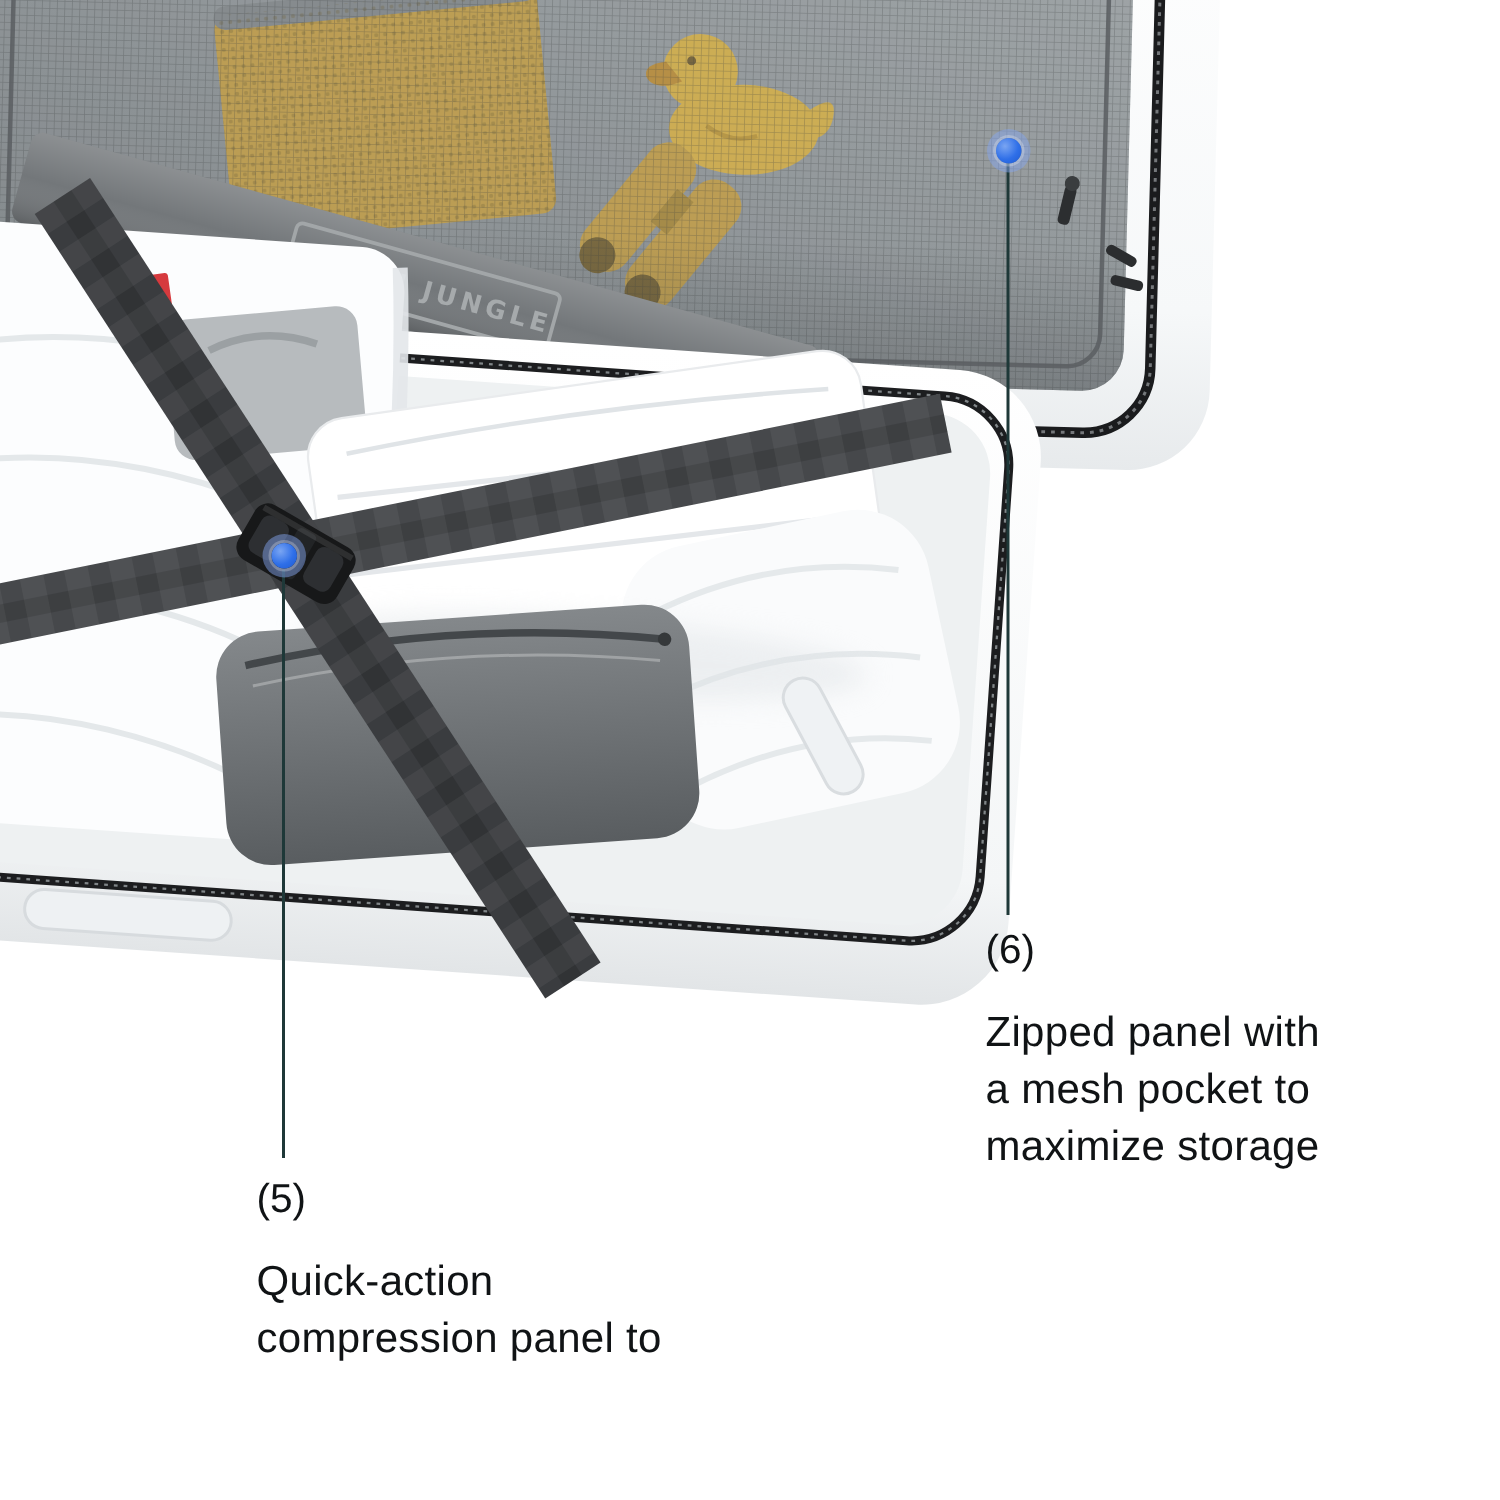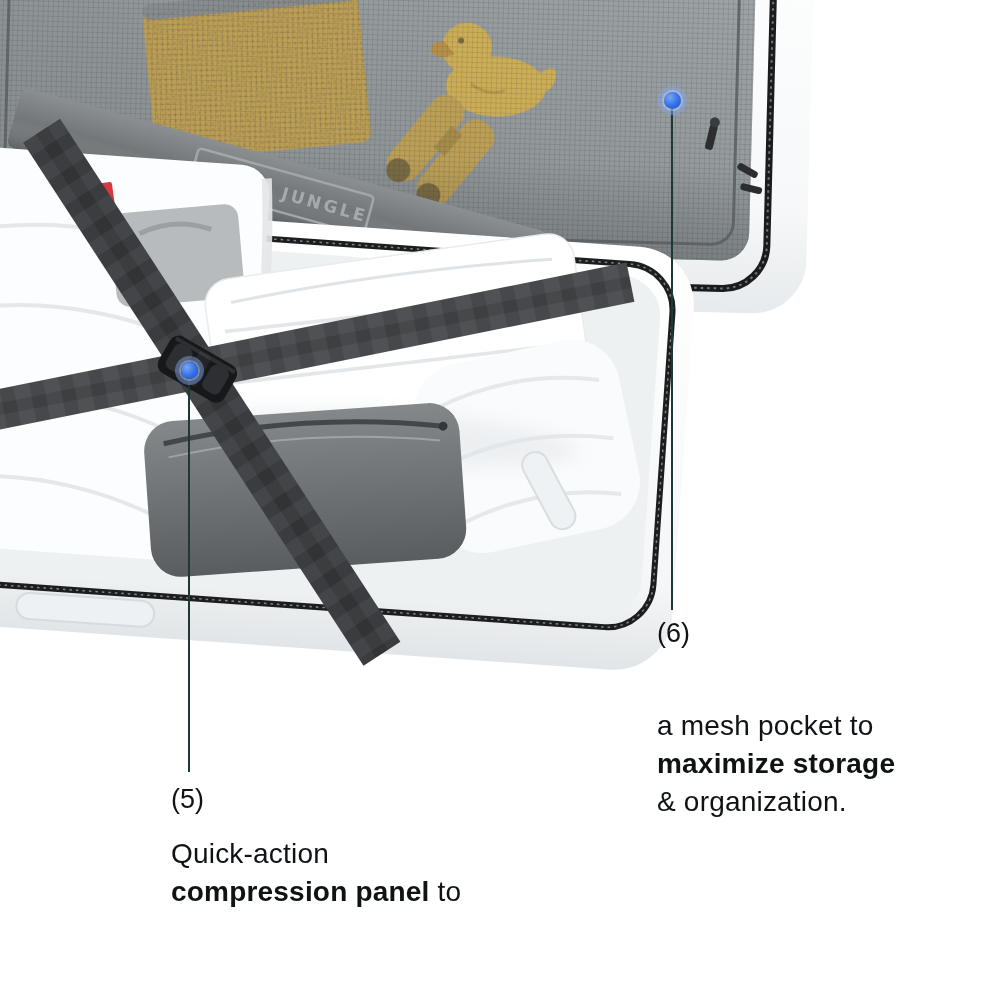--- a/index.html
+++ b/index.html
@@ -21,21 +21,21 @@
   .hotspot{
     position:absolute;width:17px;height:17px;margin:-8.5px 0 0 -8.5px;border-radius:50%;
     background:radial-gradient(circle at 35% 32%, #7aa5f2 0%, var(--accent-blue) 55%, #1f5ad0 100%);
     box-shadow:0 0 0 2px rgba(255,255,255,.25), 0 0 0 6px rgba(132,166,238,.48);
     cursor:pointer;z-index:4;
   }
   .callout-line{position:absolute;width:2px;background:var(--callout-line);z-index:3;}
   .callout{position:absolute;z-index:3;}
   .callout .num{font-size:27px;line-height:32px;margin-bottom:20px;font-weight:400;}
   .callout .para{font-size:28px;line-height:38px;letter-spacing:.2px;font-weight:400;}
-  .callout .para strong{font-weight:bold;}
+  .callout .para strong{font-weight:normal;}
 </style>
 </head>
 <body>
 
 <div class="stage">
 
   <svg viewBox="0 0 1000 1000" width="1000" height="1000" aria-hidden="true">
     <defs>
       <linearGradient id="shellGrad" x1="0" y1="0" x2="0" y2="1">
         <stop offset="0" stop-color="#ffffff"></stop>
@@ -201,24 +201,23 @@
 
   <div class="callout-line" style="left:671px;top:109px;height:501px;"></div>
   <div class="callout-line" style="left:188px;top:380px;height:392px;"></div>
 
   <div class="hotspot" style="left:672px;top:100px;"></div>
   <div class="hotspot" style="left:189px;top:370px;"></div>
 
   <div class="callout" style="left:657px;top:617px;width:300px;">
     <div class="num">(6)</div>
     <div class="para">
-      <br>
+      <span>Zipped panel with</span><br>
       <span>a mesh pocket to</span><br>
       <strong>maximize storage</strong><br>
-      <span>&amp; organization.</span>
     </div>
   </div>
 
   <div class="callout" style="left:171px;top:783px;width:400px;">
     <div class="num">(5)</div>
     <div class="para">
       <span>Quick-action</span><br>
       <strong>compression panel</strong><span> to</span><br>
     </div>
   </div>

